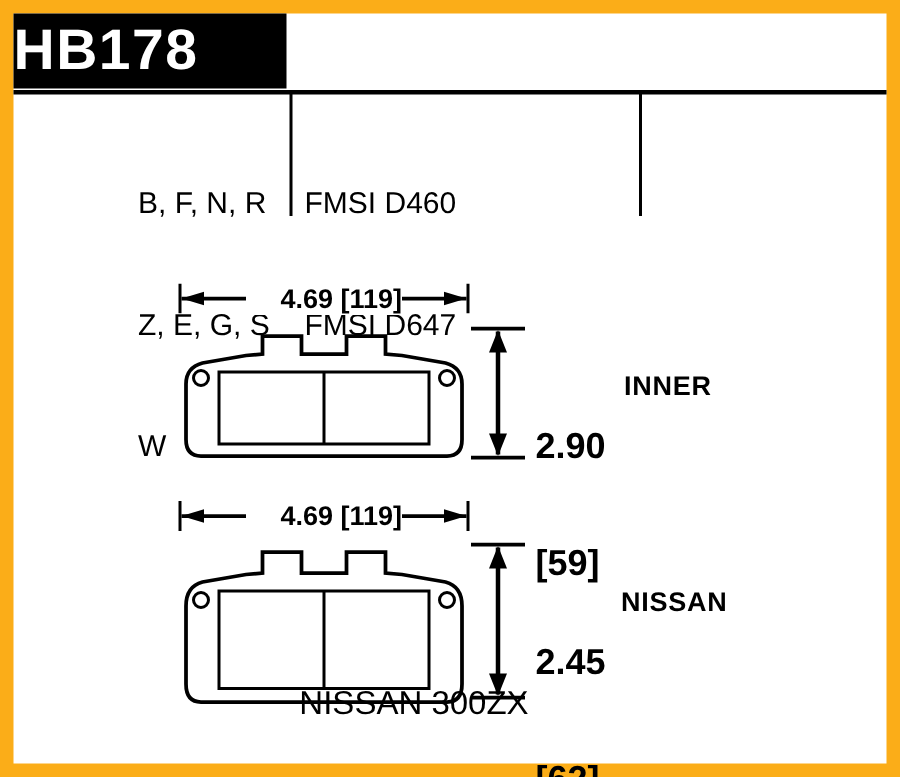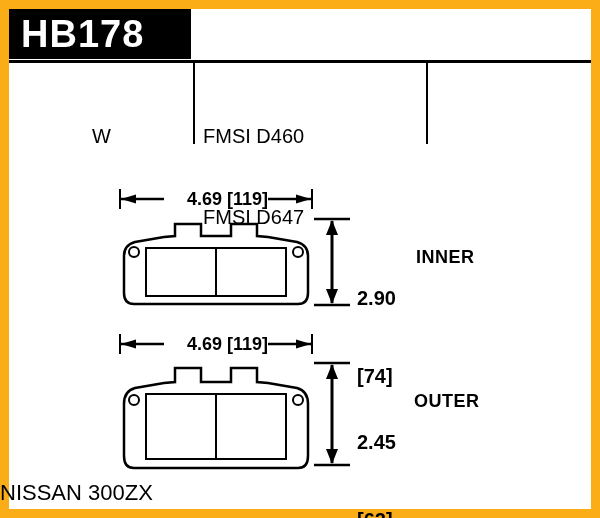--- a/index.html
+++ b/index.html
@@ -9,50 +9,52 @@
     font-family:"Liberation Sans", sans-serif;
     color:var(--ink-black, #000);
     overflow:hidden;
   }
   .abs { position:absolute; }
   .paper { left:9px; top:9px; width:582px; height:500px; background:var(--paper-white,#fff); }
   .partbox {
     left:9px; top:9px; width:182px; height:50px;
     background:var(--ink-black,#000); color:#fff;
     font-weight:bold; font-size:38px; line-height:50px;
-    padding-left:12px; box-sizing:border-box; letter-spacing:1px;
+    box-sizing:border-box; letter-spacing:1px;
   }
   .rule { left:9px; top:60px; width:582px; height:3px; background:var(--ink-black,#000); }
   .vline { top:60px; width:2px; height:84px; background:var(--ink-black,#000); }
   .hdr { font-size:20px; line-height:27px; white-space:pre; }
   .dimlabel {
     font-size:18px; font-weight:bold; text-align:right;
     background:var(--paper-white,#fff); height:22px; line-height:22px; width:104px;
   }
-  .heightlabel { font-size:20px; font-weight:bold; line-height:26px; white-space:pre; }
+  .heightlabel { font-size:24px; font-weight:bold; line-height:26px; white-space:pre; }
   .poslabel { font-size:18px; font-weight:bold; letter-spacing:0.5px; }
-  .footer { left:0; top:480px; width:552px; font-size:22px; }
+  .footer { left:0; top:456px; width:552px; text-align:center; font-size:22px; }
   svg { display:block; }
 </style>
 </head>
 <body>
 
 <div class="frame">
 
   <div class="abs paper"></div>
 
   <div class="abs partbox">
     <span>HB178</span>
   </div>
 
   <div class="abs rule"></div>
   <div class="abs vline" style="left:193px"></div>
   <div class="abs vline" style="left:426px"></div>
 
   <div class="abs hdr" style="left:92px; top:69px">
+    <div>B, F, N, R</div>
+    <div>Z, E, G, S</div>
     <div>W</div>
   </div>
 
   <div class="abs hdr" style="left:203px; top:69px">
     <div>FMSI D460</div>
     <div>FMSI D647</div>
   </div>
 
 
   <svg class="abs" style="left:118px; top:189px" width="196" height="20" viewBox="0 0 196 20">
@@ -74,21 +76,21 @@
 
   <svg class="abs" style="left:314px; top:217px" width="36" height="90" viewBox="0 0 36 90">
     <line x1="0" y1="2" x2="36" y2="2" stroke="#000" stroke-width="2.5"></line>
     <line x1="0" y1="88" x2="36" y2="88" stroke="#000" stroke-width="2.5"></line>
     <line x1="18" y1="4" x2="18" y2="86" stroke="#000" stroke-width="3"></line>
     <polygon points="18,3 12,18 24,18" fill="#000"></polygon>
     <polygon points="18,87 12,72 24,72" fill="#000"></polygon>
   </svg>
   <div class="abs heightlabel" style="left:357px; top:233px">
     <div>2.90</div>
-    <div>[74]</div>
+    <div>[59]</div>
   </div>
   <div class="abs poslabel" style="left:416px; top:247px">INNER</div>
 
   <svg class="abs" style="left:118px; top:334px" width="196" height="20" viewBox="0 0 196 20">
     <line x1="2" y1="0" x2="2" y2="20" stroke="#000" stroke-width="2"></line>
     <line x1="194" y1="0" x2="194" y2="20" stroke="#000" stroke-width="2"></line>
     <line x1="3" y1="10" x2="193" y2="10" stroke="#000" stroke-width="2.5"></line>
     <polygon points="3,10 18,5.5 18,14.5" fill="#000"></polygon>
     <polygon points="193,10 178,5.5 178,14.5" fill="#000"></polygon>
   </svg>
@@ -106,17 +108,17 @@
     <line x1="0" y1="2" x2="36" y2="2" stroke="#000" stroke-width="2.5"></line>
     <line x1="0" y1="104" x2="36" y2="104" stroke="#000" stroke-width="2.5"></line>
     <line x1="18" y1="4" x2="18" y2="102" stroke="#000" stroke-width="3"></line>
     <polygon points="18,3 12,18 24,18" fill="#000"></polygon>
     <polygon points="18,103 12,88 24,88" fill="#000"></polygon>
   </svg>
   <div class="abs heightlabel" style="left:357px; top:377px">
     <div>2.45</div>
     <div>[62]</div>
   </div>
-  <div class="abs poslabel" style="left:414px; top:391px">OUTER</div>
+  <div class="abs poslabel" style="left:414px; top:391px">NISSAN</div>
 
   <div class="abs footer">NISSAN 300ZX</div>
 
 </div>
 
 </body></html>

